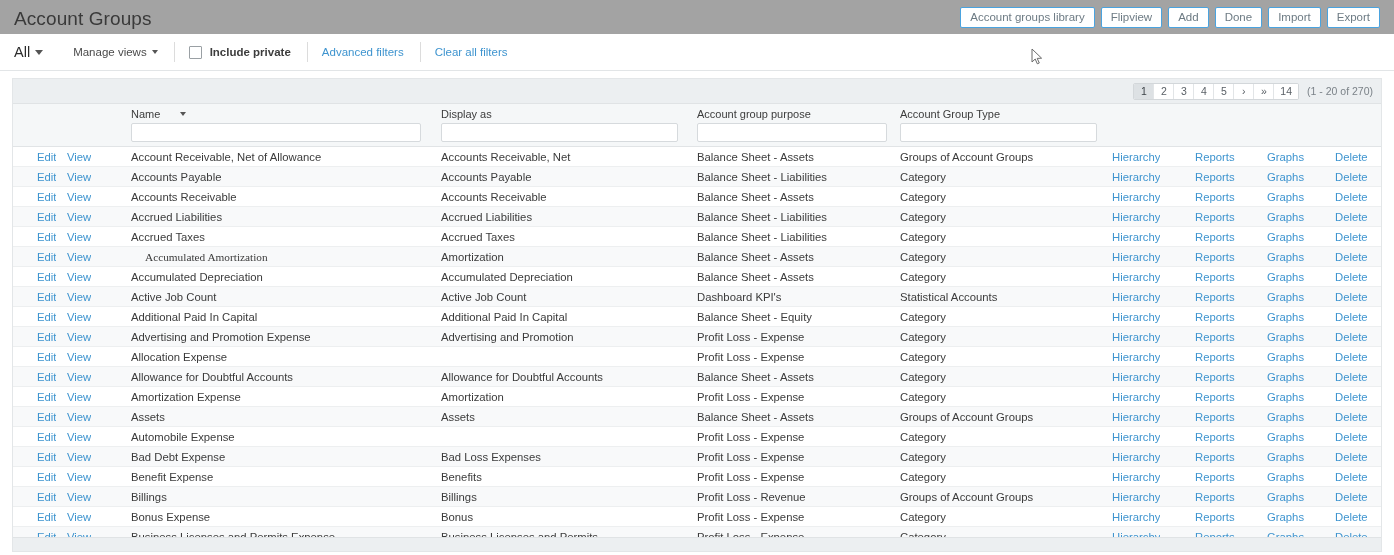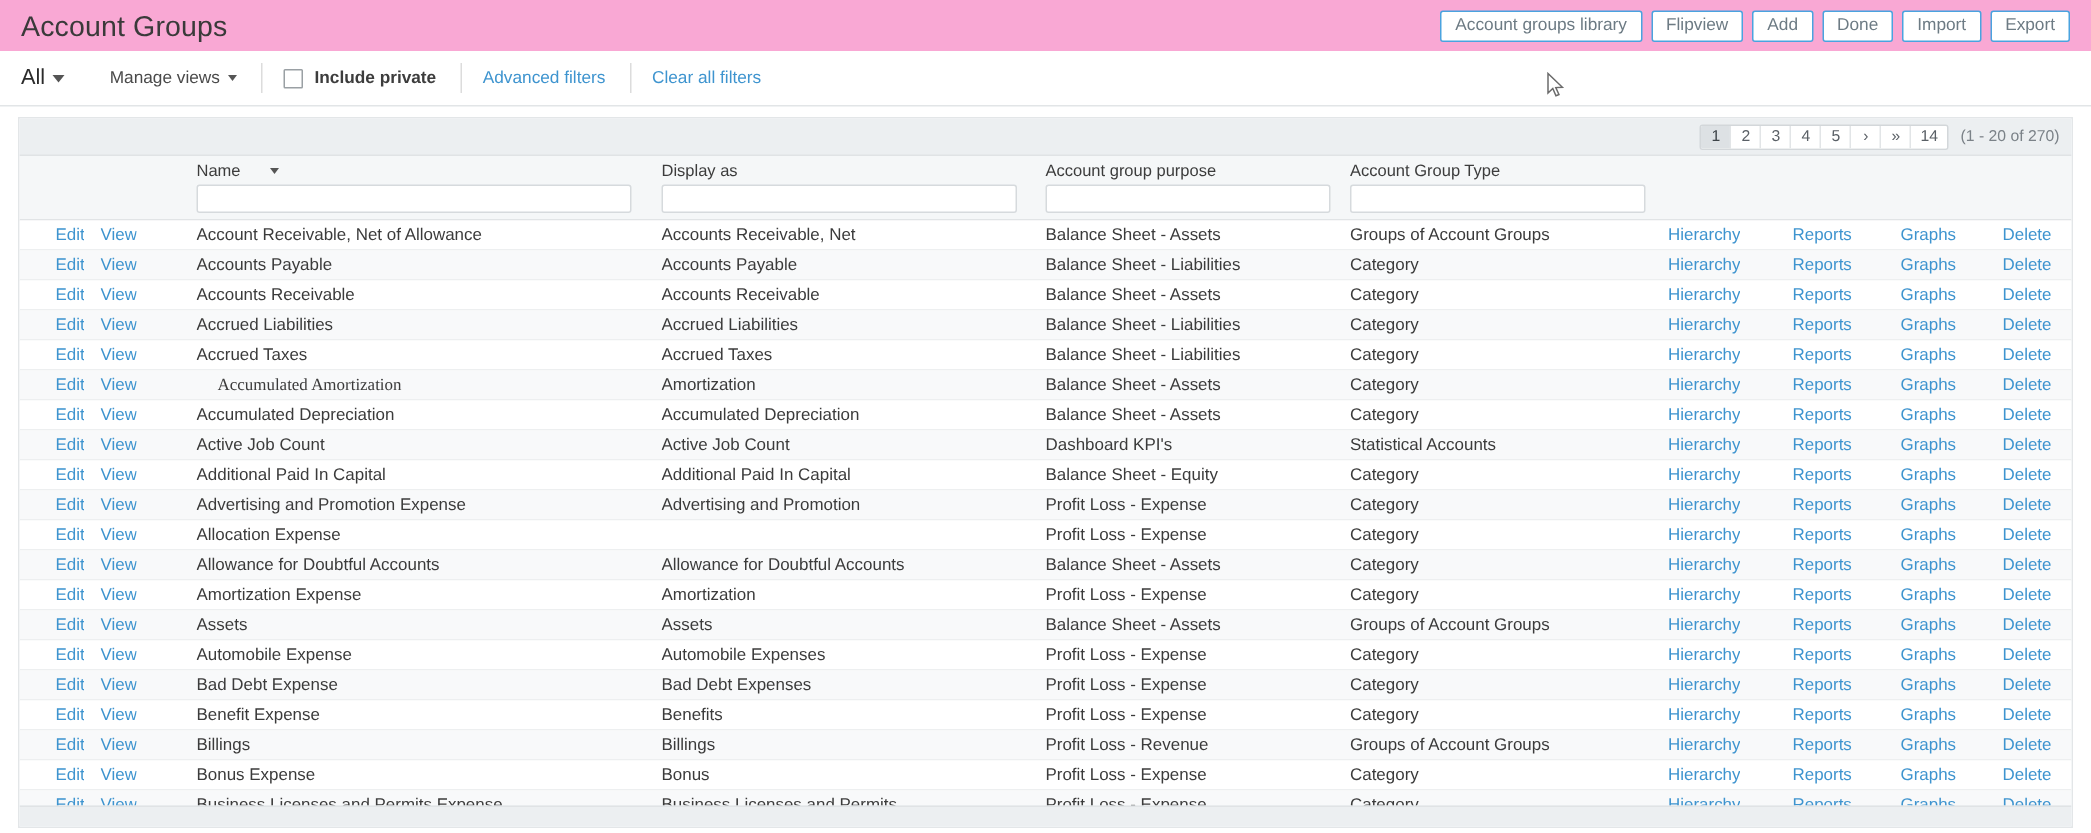--- a/index.html
+++ b/index.html
@@ -15,21 +15,21 @@
     color: #333;
   }
 
   
   .page-header {
     height: 34px;
     display: flex;
     align-items: center;
     justify-content: space-between;
     padding: 0 14px 0 14px;
-    background: #f9a8d4;
+    background: #a3a3a3;
     position: relative;
   }
   .page-title {
     font-size: 19px;
     font-weight: 400;
     color: #3a3a3a;
     letter-spacing: 0.1px;
     line-height: 1;
     padding-top: 2px;
   }
@@ -480,33 +480,32 @@
         <div class="cell" style="left: 887px; width: 207px;">Groups of Account Groups</div>
         <div class="cell" style="left: 1099px;"><a class="lnk">Hierarchy</a></div>
         <div class="cell" style="left: 1182px;"><a class="lnk">Reports</a></div>
         <div class="cell" style="left: 1254px;"><a class="lnk">Graphs</a></div>
         <div class="cell" style="left: 1322px;"><a class="lnk">Delete</a></div>
       </div>
       <div class="row">
         <div class="cell" style="left: 24px;"><a class="lnk">Edit</a></div>
         <div class="cell" style="left: 54px;"><a class="lnk">View</a></div>
         <div class="cell" style="left: 118px; width: 300px;">Automobile Expense</div>
-        <div class="cell" style="left: 428px; width: 247px;">Automobile Expenses</div>
         <div class="cell" style="left: 684px; width: 200px;">Profit Loss - Expense</div>
         <div class="cell" style="left: 887px; width: 207px;">Category</div>
         <div class="cell" style="left: 1099px;"><a class="lnk">Hierarchy</a></div>
         <div class="cell" style="left: 1182px;"><a class="lnk">Reports</a></div>
         <div class="cell" style="left: 1254px;"><a class="lnk">Graphs</a></div>
         <div class="cell" style="left: 1322px;"><a class="lnk">Delete</a></div>
       </div>
       <div class="row alt">
         <div class="cell" style="left: 24px;"><a class="lnk">Edit</a></div>
         <div class="cell" style="left: 54px;"><a class="lnk">View</a></div>
         <div class="cell" style="left: 118px; width: 300px;">Bad Debt Expense</div>
-        <div class="cell" style="left: 428px; width: 247px;">Bad Debt Expenses</div>
+        <div class="cell" style="left: 428px; width: 247px;">Bad Loss Expenses</div>
         <div class="cell" style="left: 684px; width: 200px;">Profit Loss - Expense</div>
         <div class="cell" style="left: 887px; width: 207px;">Category</div>
         <div class="cell" style="left: 1099px;"><a class="lnk">Hierarchy</a></div>
         <div class="cell" style="left: 1182px;"><a class="lnk">Reports</a></div>
         <div class="cell" style="left: 1254px;"><a class="lnk">Graphs</a></div>
         <div class="cell" style="left: 1322px;"><a class="lnk">Delete</a></div>
       </div>
       <div class="row">
         <div class="cell" style="left: 24px;"><a class="lnk">Edit</a></div>
         <div class="cell" style="left: 54px;"><a class="lnk">View</a></div>

